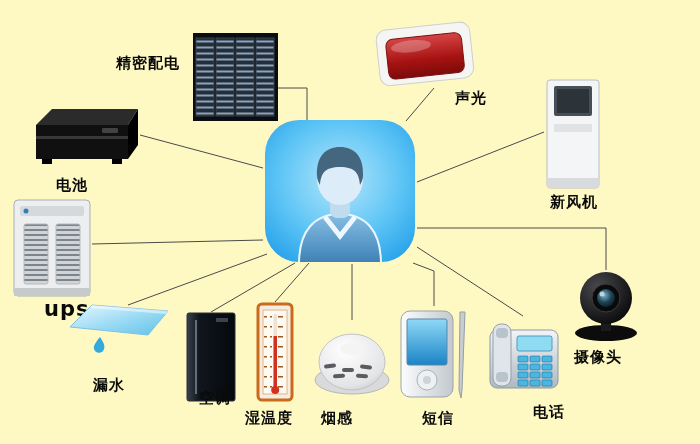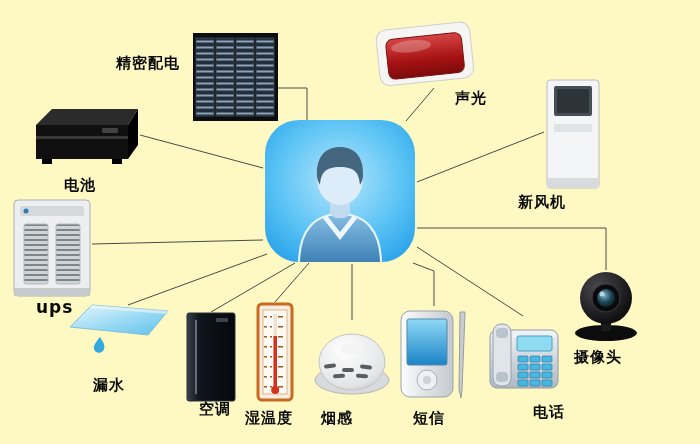--- a/index.html
+++ b/index.html
@@ -85,39 +85,39 @@
     <svg viewBox="0 0 112 78" width="112" height="78">
       <polygon points="8,30 24,14 110,14 100,30" fill="#2b2b2b"></polygon>
       <polygon points="100,30 110,14 110,50 100,64" fill="#000000"></polygon>
       <rect x="8" y="30" width="92" height="34" fill="#101010"></rect>
       <rect x="8" y="41" width="92" height="3" fill="#383838"></rect>
       <rect x="74" y="33" width="16" height="5" rx="1" fill="#424242"></rect>
       <rect x="14" y="64" width="10" height="5" fill="#000"></rect>
       <rect x="84" y="64" width="10" height="5" fill="#000"></rect>
     </svg>
   </div>
-  <div class="label" style="left:64px;top:176px">电池</div>
+  <div class="label" style="left:56px;top:176px">电池</div>
 
   <div class="art" style="left:12px;top:198px;width:80px;height:100px">
     <svg viewBox="0 0 80 100" width="80" height="100">
       <defs>
         <pattern id="ventp" width="6" height="5" patternUnits="userSpaceOnUse">
           <rect width="6" height="5" fill="#cfd4d8"></rect>
           <rect y="1" width="6" height="2" fill="#7d848a"></rect>
         </pattern>
       </defs>
       <rect x="2" y="2" width="76" height="96" rx="4" fill="#eceef0" stroke="#a9aeb3"></rect>
       <rect x="8" y="8" width="64" height="10" rx="2" fill="#d5d9dc"></rect>
       <circle cx="14" cy="13" r="2.5" fill="#2e7fb8"></circle>
       <rect x="12" y="26" width="24" height="60" rx="2" fill="url(#ventp)" stroke="#b6bbc0"></rect>
       <rect x="44" y="26" width="24" height="60" rx="2" fill="url(#ventp)" stroke="#b6bbc0"></rect>
       <rect x="2" y="90" width="76" height="8" fill="#c6cacd"></rect>
     </svg>
   </div>
-  <div class="label" style="left:36px;top:297px;font-size:17px">ups</div>
+  <div class="label" style="left:44px;top:297px;font-size:21px">ups</div>
 
   <div class="art" style="left:70px;top:303px;width:100px;height:55px">
     <svg viewBox="0 0 100 55" width="100" height="55">
       <defs>
         <linearGradient id="leakg" x1="0" y1="0" x2="1" y2="1">
           <stop offset="0" stop-color="#e8f7fd"></stop>
           <stop offset="0.5" stop-color="#9edcf5"></stop>
           <stop offset="1" stop-color="#5fc0e8"></stop>
         </linearGradient>
       </defs>
@@ -135,21 +135,21 @@
           <stop offset="0" stop-color="#39414d"></stop>
           <stop offset="0.25" stop-color="#11161d"></stop>
           <stop offset="1" stop-color="#05080c"></stop>
         </linearGradient>
       </defs>
       <rect x="1" y="1" width="48" height="88" rx="2" fill="url(#acg)" stroke="#2a2f36"></rect>
       <line x1="10" y1="8" x2="10" y2="82" stroke="#7c8794" stroke-width="1.5"></line>
       <rect x="30" y="6" width="12" height="4" fill="#3a4450"></rect>
     </svg>
   </div>
-  <div class="label" style="left:199px;top:400px">空调</div>
+  <div class="label" style="left:199px;top:389px">空调</div>
 
   <div class="art" style="left:254px;top:302px;width:42px;height:100px">
     <svg viewBox="0 0 42 100" width="42" height="100">
       <defs>
         <pattern id="tickp" width="8" height="10" patternUnits="userSpaceOnUse">
           <rect width="8" height="10" fill="#fdfaf4"></rect>
           <rect y="4" width="5" height="1.5" fill="#9a5a20"></rect>
         </pattern>
       </defs>
       <rect x="4" y="2" width="34" height="96" rx="4" fill="#f7ece0" stroke="#c96a1e" stroke-width="3"></rect>
@@ -198,21 +198,21 @@
           <stop offset="1" stop-color="#1b83c6"></stop>
         </linearGradient>
       </defs>
       <rect x="3" y="5" width="52" height="86" rx="9" fill="url(#smsb)" stroke="#9aa2a9"></rect>
       <rect x="9" y="13" width="40" height="46" rx="2" fill="url(#smss)" stroke="#5588aa"></rect>
       <circle cx="29" cy="74" r="10" fill="#eef1f3" stroke="#aab2b9"></circle>
       <circle cx="29" cy="74" r="4" fill="#cdd3d8"></circle>
       <polygon points="62,6 67,6 64,84 63,92 61,84" fill="#c8cdd2" stroke="#959ca3"></polygon>
     </svg>
   </div>
-  <div class="label" style="left:413px;top:409px">短信</div>
+  <div class="label" style="left:422px;top:409px">短信</div>
 
   <div class="art" style="left:486px;top:316px;width:74px;height:78px">
     <svg viewBox="0 0 74 78" width="74" height="78">
       <defs>
         <linearGradient id="phb" x1="0" y1="0" x2="0" y2="1">
           <stop offset="0" stop-color="#f2f5f7"></stop>
           <stop offset="1" stop-color="#aeb9c2"></stop>
         </linearGradient>
       </defs>
       <rect x="4" y="14" width="68" height="58" rx="7" fill="url(#phb)" stroke="#8d99a3"></rect>
@@ -264,21 +264,21 @@
 
   <div class="art" style="left:544px;top:78px;width:58px;height:112px">
     <svg viewBox="0 0 58 112" width="58" height="112">
       <rect x="3" y="2" width="52" height="108" rx="3" fill="#f3f5f6" stroke="#b9bec2"></rect>
       <rect x="10" y="8" width="38" height="30" rx="2" fill="#474f56"></rect>
       <rect x="13" y="11" width="32" height="24" fill="#2d3439"></rect>
       <rect x="10" y="46" width="38" height="8" rx="1" fill="#dfe3e6"></rect>
       <rect x="3" y="100" width="52" height="10" fill="#d7dbde"></rect>
     </svg>
   </div>
-  <div class="label" style="left:518px;top:193px">新风机</div>
+  <div class="label" style="left:550px;top:193px">新风机</div>
 
   <div class="art" style="left:368px;top:20px;width:112px;height:70px">
     <svg viewBox="0 0 112 70" width="112" height="70">
       <defs>
         <linearGradient id="alrg" x1="0" y1="0" x2="0" y2="1">
           <stop offset="0" stop-color="#d64545"></stop>
           <stop offset="0.6" stop-color="#a61212"></stop>
           <stop offset="1" stop-color="#7c0b0b"></stop>
         </linearGradient>
       </defs>

